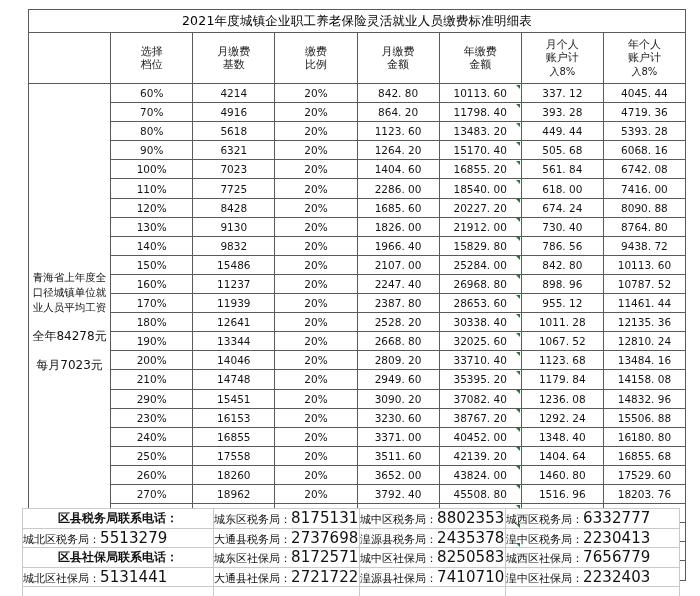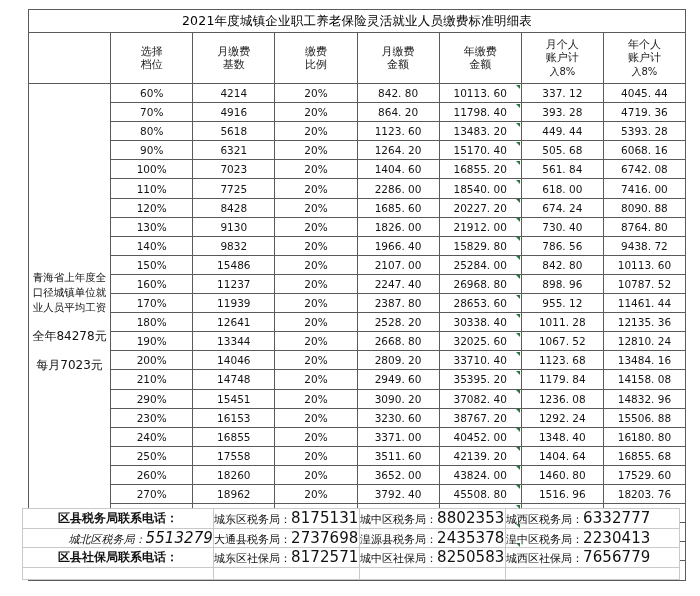--- a/index.html
+++ b/index.html
@@ -109,23 +109,22 @@
     color: #111;
     overflow: hidden;
   }
   table.contacts td.bold-head {
     font-weight: bold;
     font-size: 12px;
     text-align: center;
     padding-left: 0;
   }
   table.contacts td.c-lead {
-    text-align: right;
+    text-align: left;
     padding-left: 0;
-    font-style: italic;
   }
   table.contacts td .phone {
     font-size: 15px;
     letter-spacing: 0.1px;
   }
   table.contacts tr.spacer td {
     height: 11px;
     border-left-color: #c9c9c9;
   }
 
@@ -460,20 +459,26 @@
         <td class="c-lead"><span>城北区税务局：</span><span class="phone">5513279</span></td>
         <td><span>大通县税务局：</span><span class="phone">2737698</span></td>
         <td><span>湟源县税务局：</span><span class="phone">2435378</span></td>
         <td><span>湟中区税务局：</span><span class="phone">2230413</span></td>
       </tr>
       <tr>
         <td class="bold-head">区县社保局联系电话：</td>
         <td><span>城东区社保局：</span><span class="phone">8172571</span></td>
         <td><span>城中区社保局：</span><span class="phone">8250583</span></td>
         <td><span>城西区社保局：</span><span class="phone">7656779</span></td>
+      </tr>
+      <tr>
+        <td class="c-lead"><span>城北区社保局：</span><span class="phone">5131441</span></td>
+        <td><span>大通县社保局：</span><span class="phone">2721722</span></td>
+        <td><span>湟源县社保局：</span><span class="phone">7410710</span></td>
+        <td><span>湟中区社保局：</span><span class="phone">2232403</span></td>
       </tr>
       <tr class="spacer">
         <td></td>
         <td></td>
         <td></td>
         <td></td>
       </tr>
     </tbody>
   </table>
 

